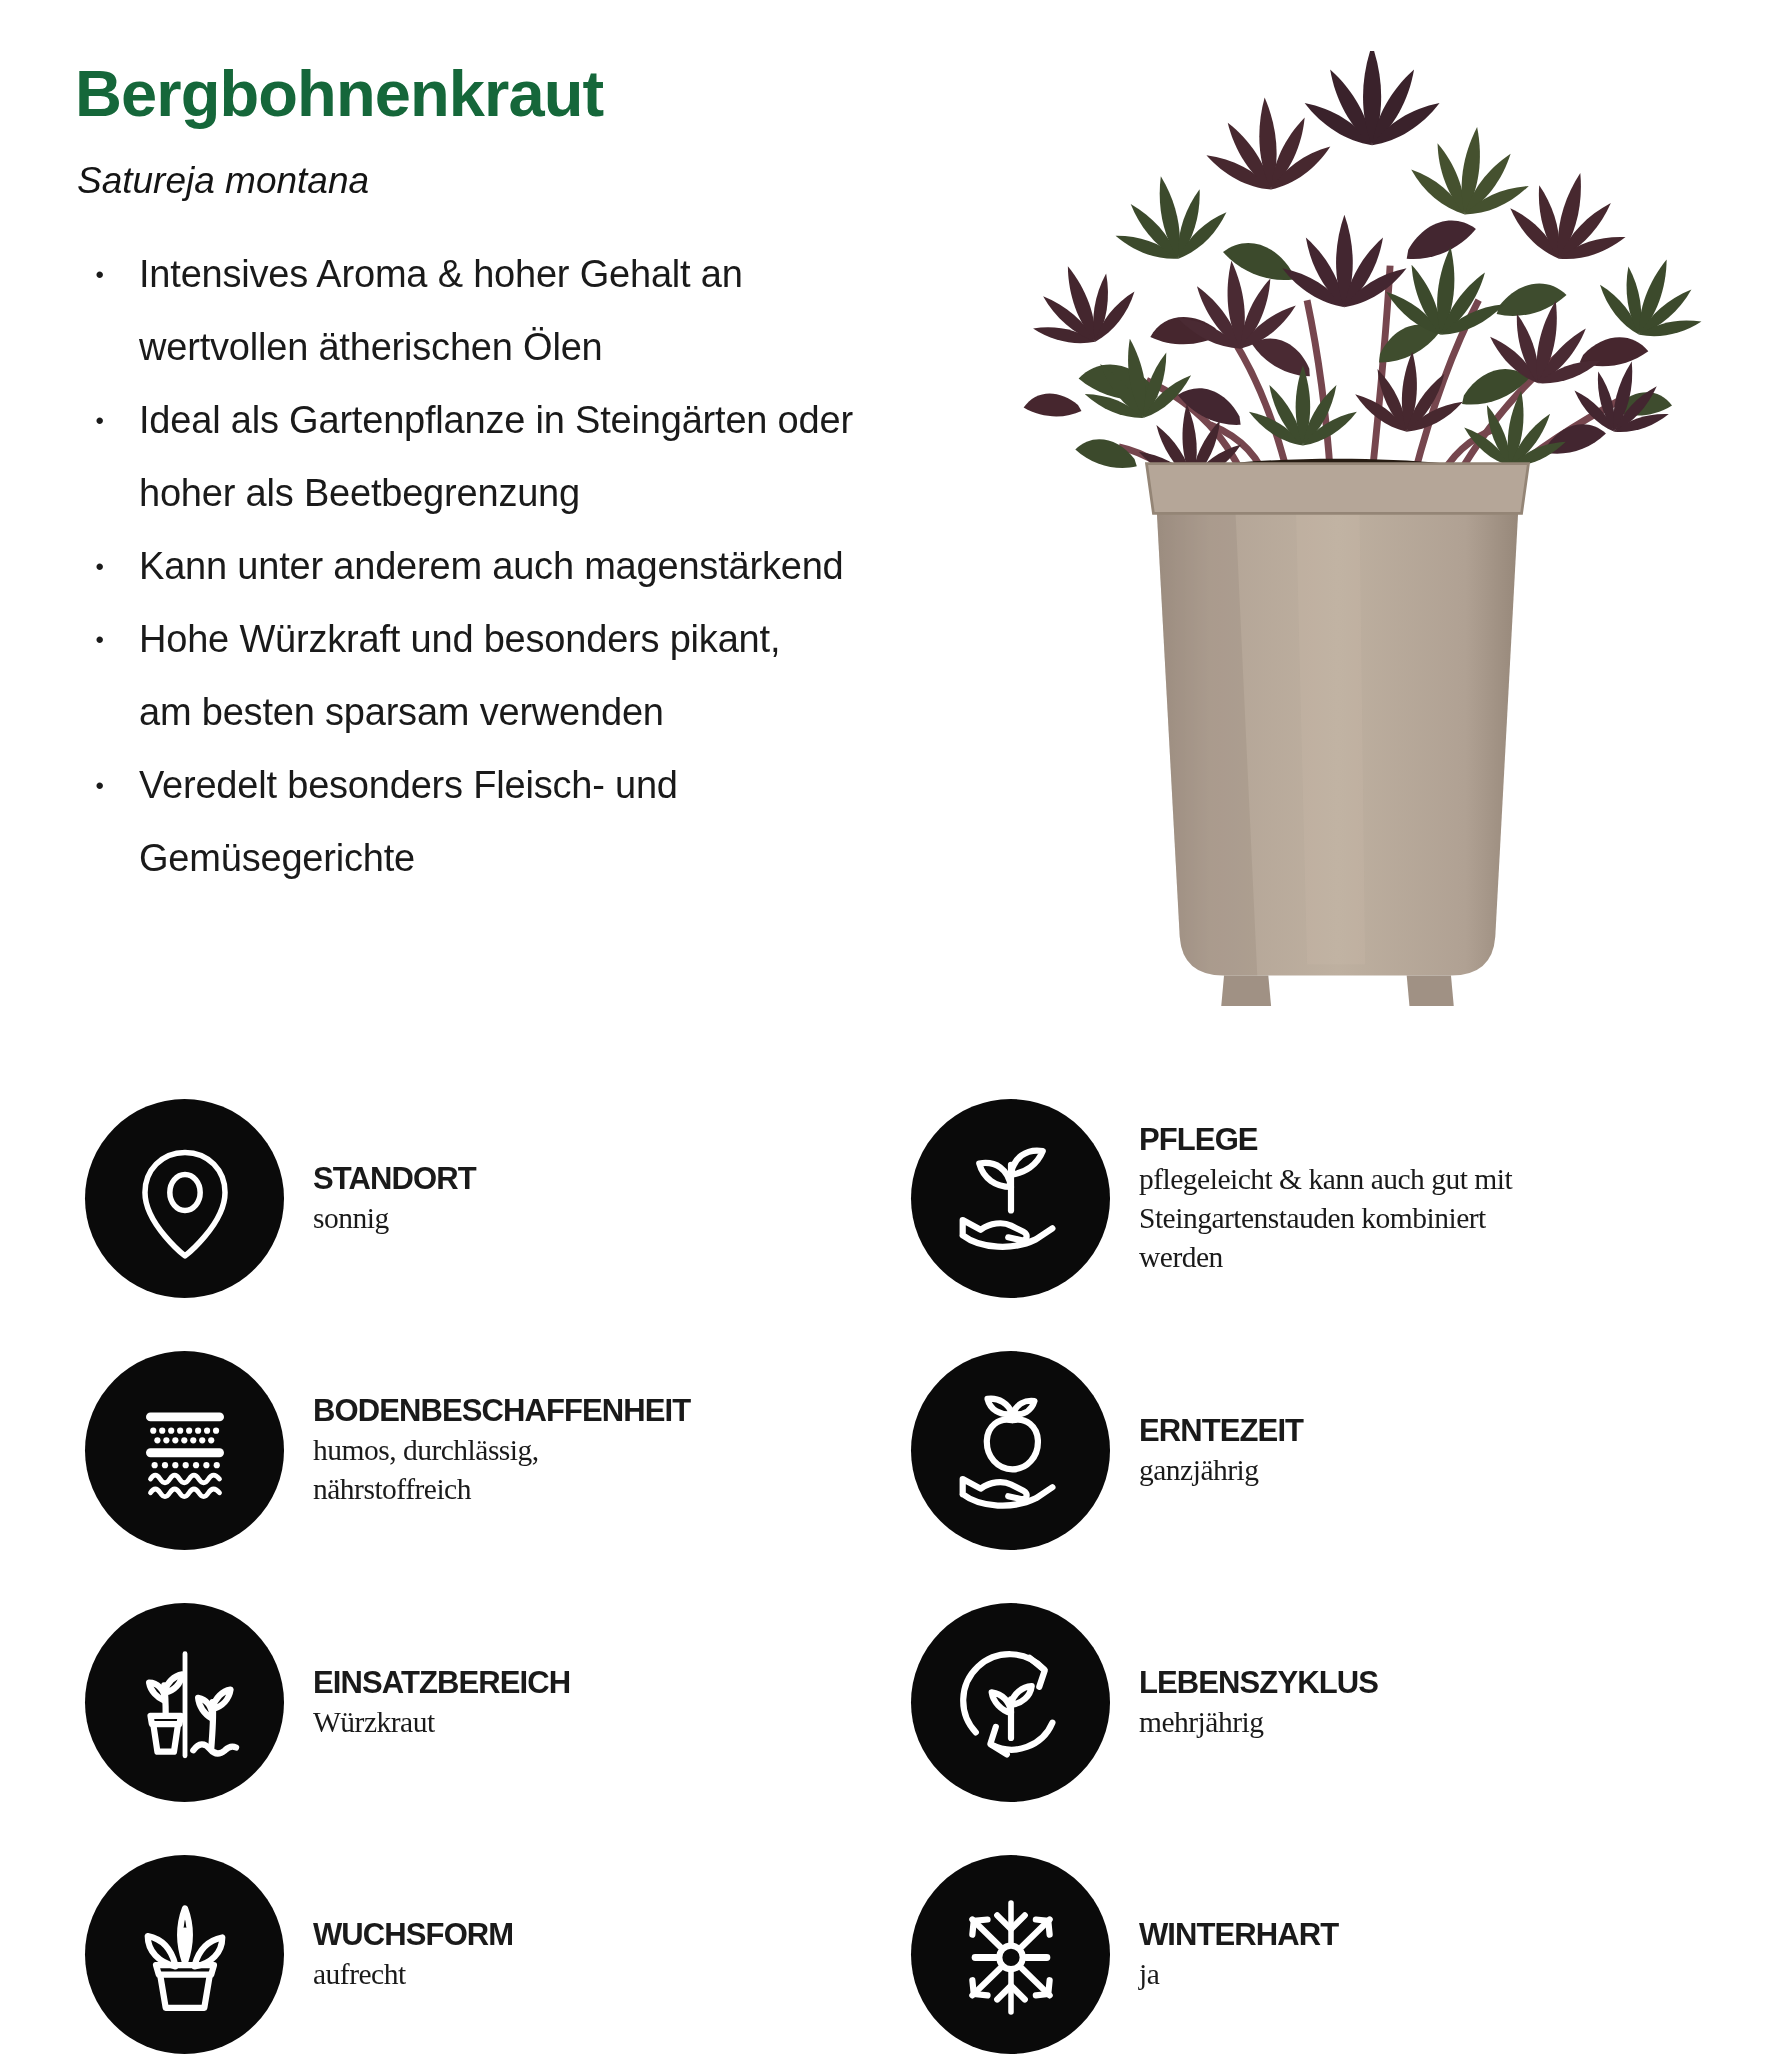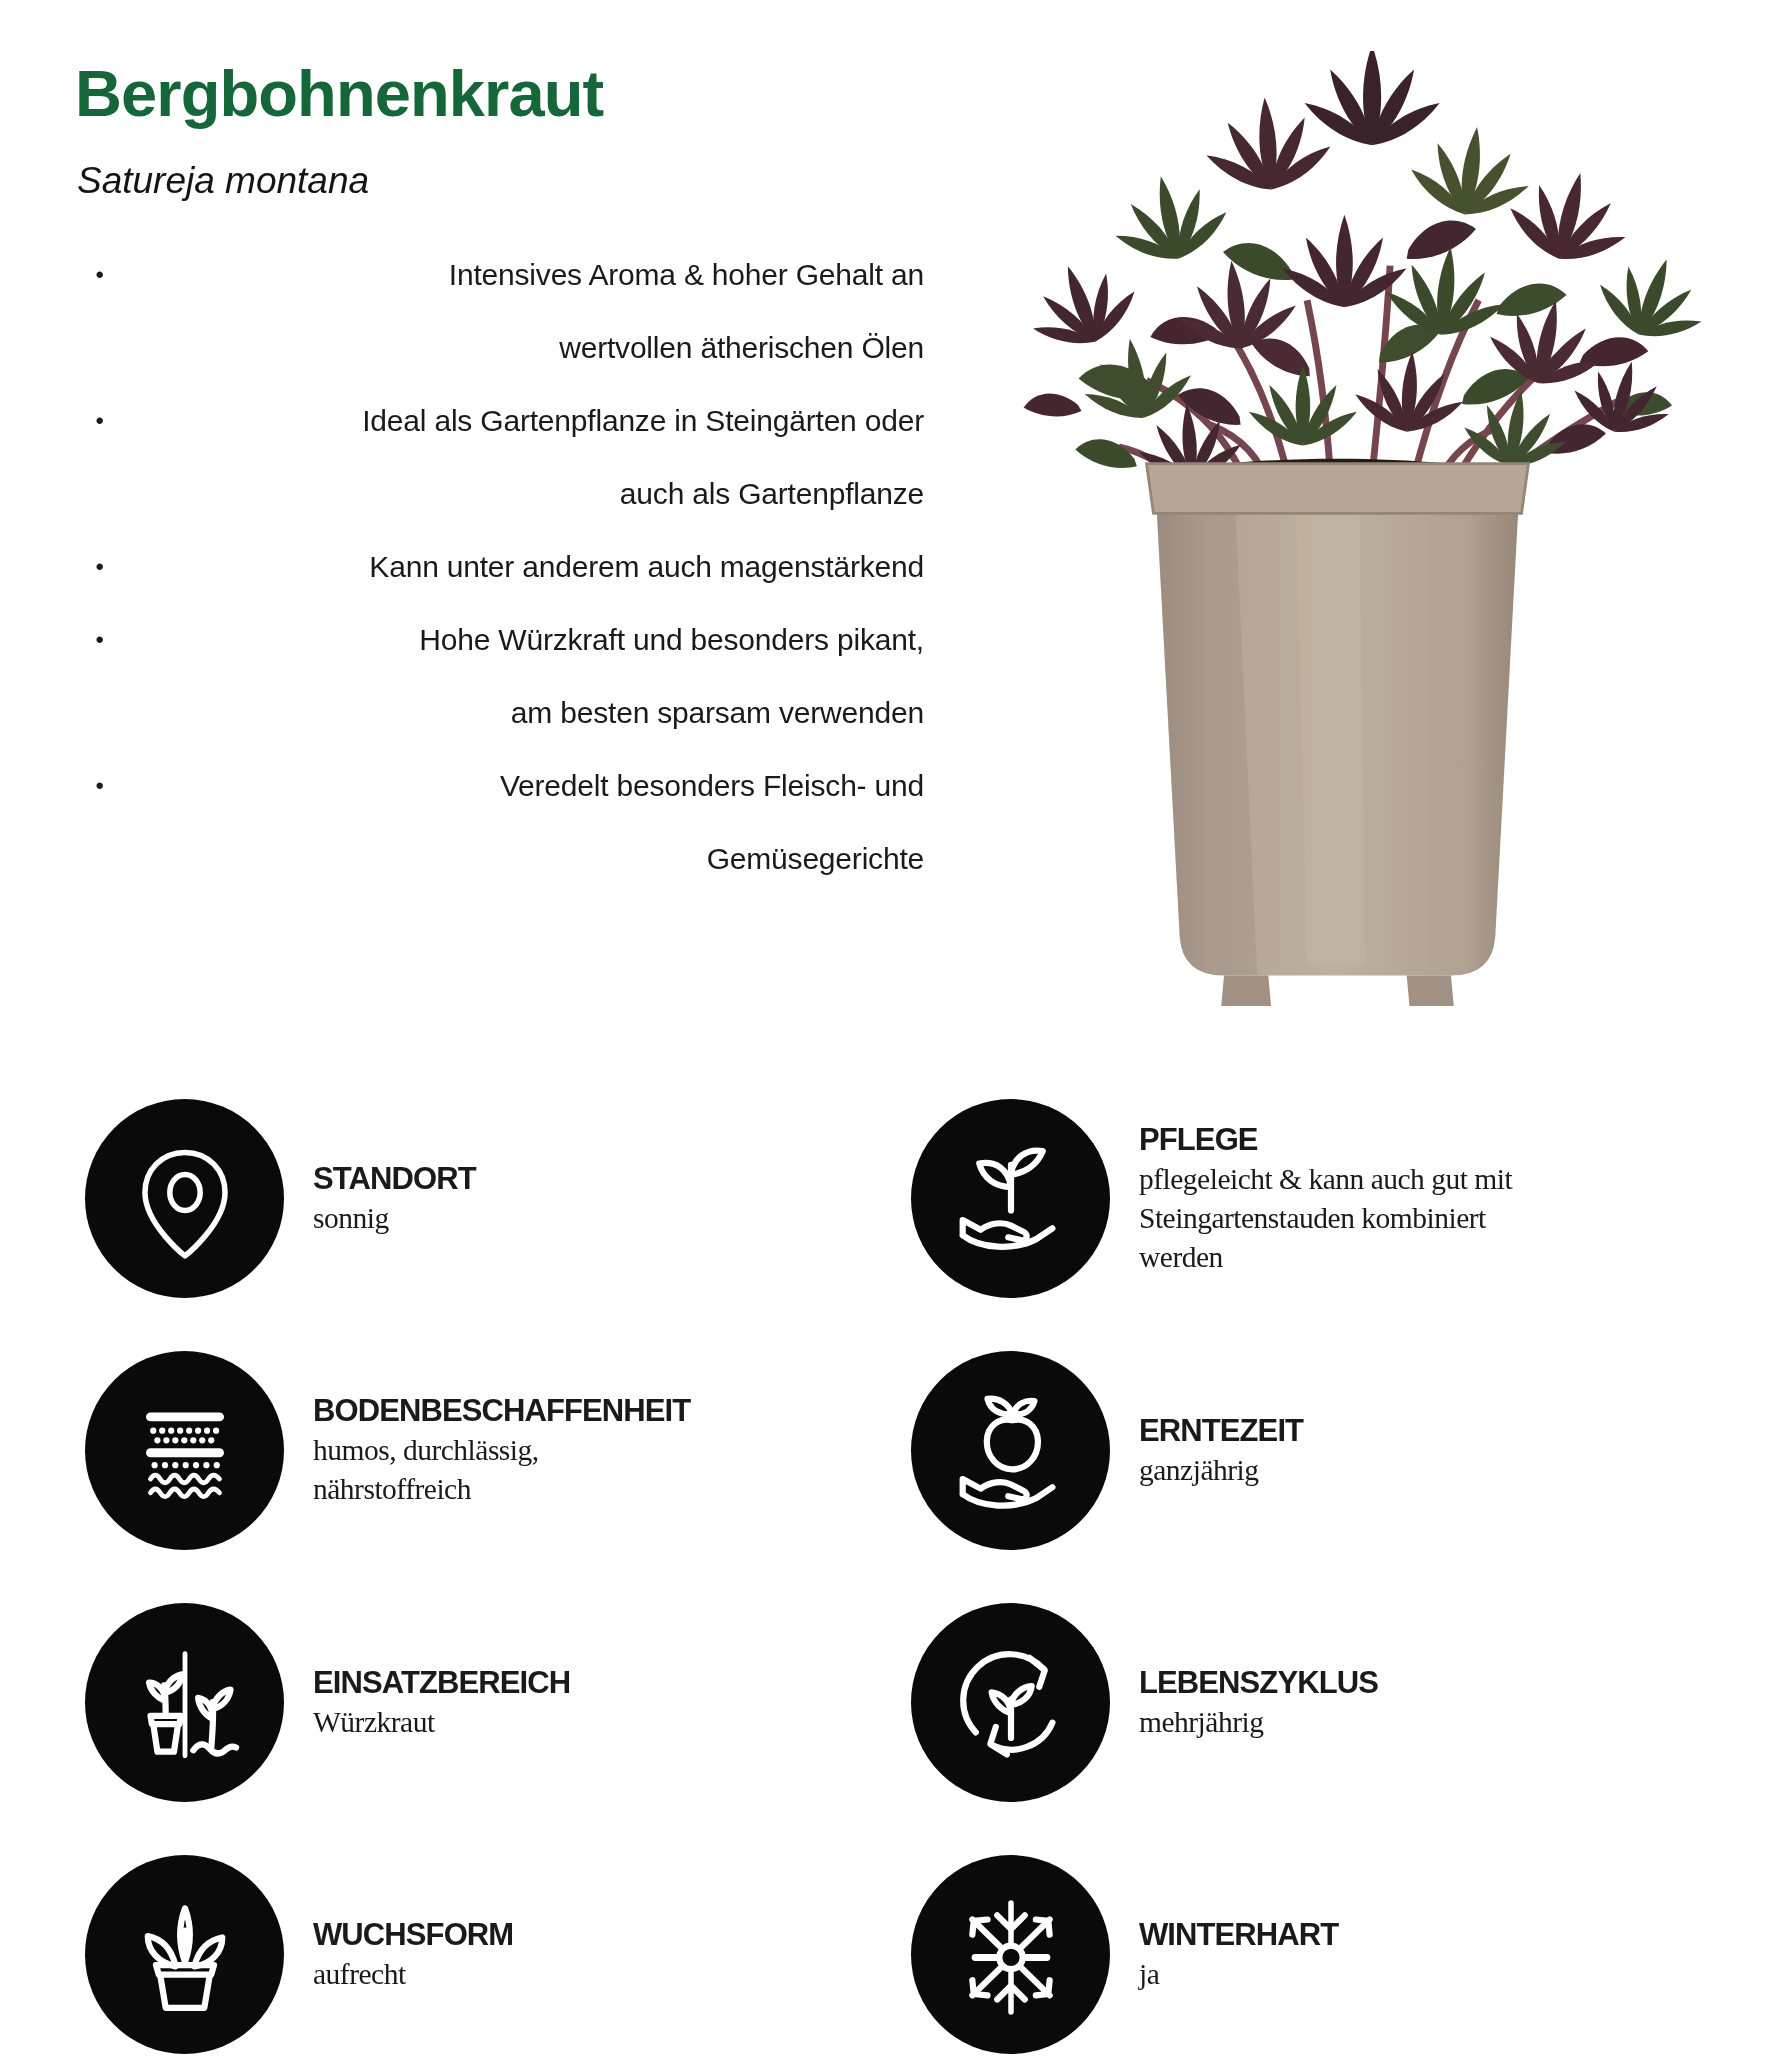--- a/index.html
+++ b/index.html
@@ -15,21 +15,21 @@
     position:absolute;left:77px;top:160px;
     font-size:37px;font-style:italic;color:#141414;white-space:nowrap;
   }
 
   .bullets{position:absolute;left:85px;top:238px;width:839px;}
   .bullet-item{position:relative;padding-left:54px;}
   .bullet-dot{
     position:absolute;left:0;top:0;width:29.5px;text-align:center;
     font-size:24px;line-height:73px;color:#1a1a1a;
   }
-  .bullet-line{font-size:30px;line-height:73px;letter-spacing:-0.2px;white-space:nowrap;text-align:right;}
+  .bullet-line{font-size:38px;line-height:73px;letter-spacing:-0.2px;white-space:nowrap;}
 
   .attr-grid{
     position:absolute;left:85px;top:1072px;
     display:grid;grid-template-columns:826px 766px;grid-auto-rows:252px;
   }
   .attr-item{display:flex;align-items:center;gap:29px;}
   .attr-icon{
     width:199px;height:199px;border-radius:50%;background:#0a0a0a;
     flex:0 0 auto;display:flex;align-items:center;justify-content:center;
   }
@@ -51,21 +51,21 @@
 
   <div class="bullets">
       <div class="bullet-item">
         <span class="bullet-dot">•</span>
         <div class="bullet-line">Intensives Aroma &amp; hoher Gehalt an</div>
         <div class="bullet-line">wertvollen ätherischen Ölen</div>
       </div>
       <div class="bullet-item">
         <span class="bullet-dot">•</span>
         <div class="bullet-line">Ideal als Gartenpflanze in Steingärten oder</div>
-        <div class="bullet-line">auch als Gartenpflanze</div>
+        <div class="bullet-line">hoher als Beetbegrenzung</div>
       </div>
       <div class="bullet-item">
         <span class="bullet-dot">•</span>
         <div class="bullet-line">Kann unter anderem auch magenstärkend</div>
       </div>
       <div class="bullet-item">
         <span class="bullet-dot">•</span>
         <div class="bullet-line">Hohe Würzkraft und besonders pikant,</div>
         <div class="bullet-line">am besten sparsam verwenden</div>
       </div>

